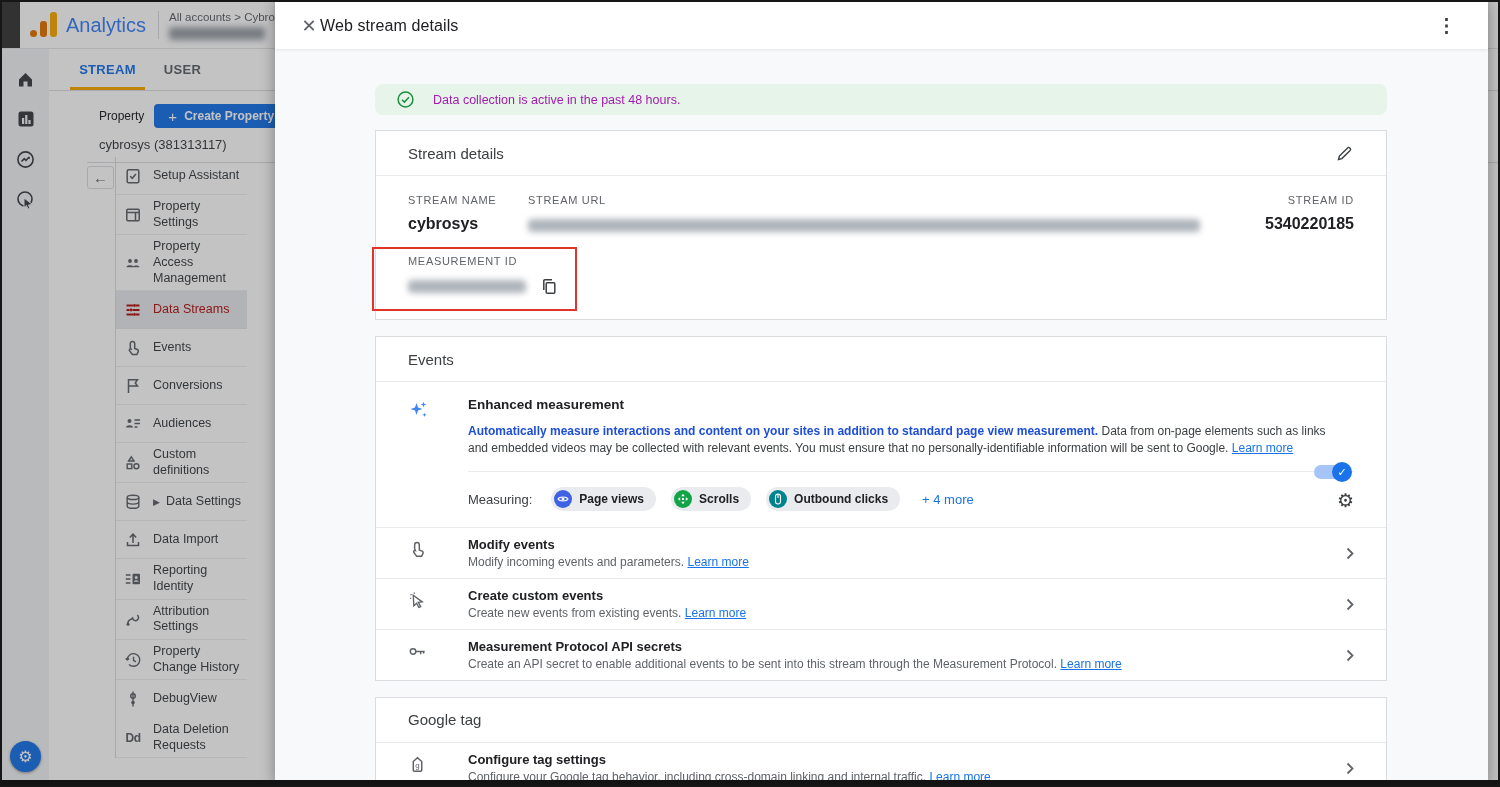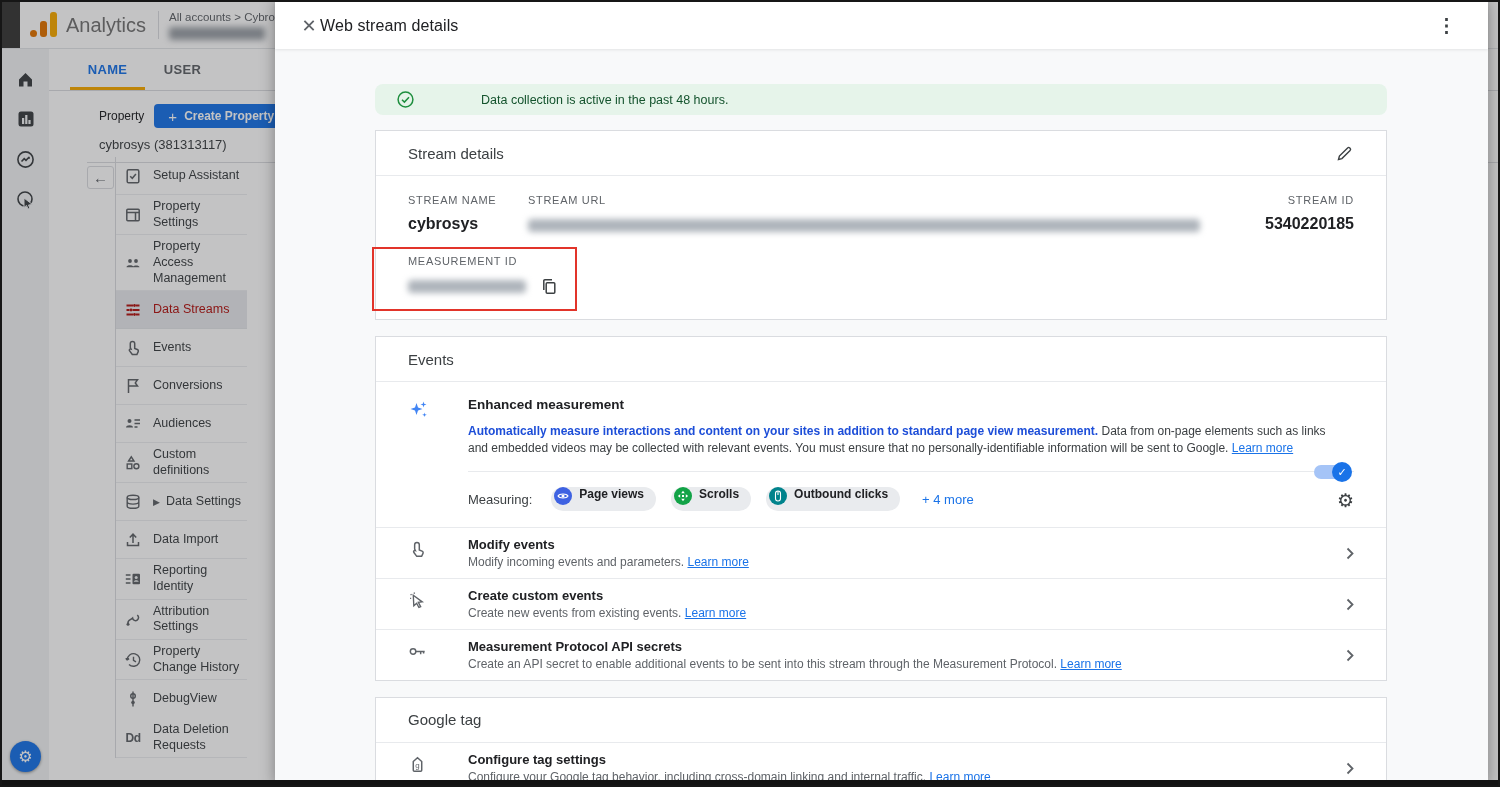--- a/index.html
+++ b/index.html
@@ -9,21 +9,21 @@
   .bottom-edge { position:absolute; left:0; right:0; bottom:0; height:5px; background:#131313; z-index:40; }
   .corner-block { position:absolute; left:0; top:0; width:18px; height:46px; background:#323232; z-index:32; }
 
   
   .topbar { position:absolute; left:0; top:0; right:0; height:47px; background:#fff;
             border-bottom:1px solid #e3e5e8; display:flex; align-items:center; z-index:1; }
   .ga-logo { position:relative; width:28px; height:26px; margin-left:28px; }
   .ga-logo .b1 { position:absolute; left:0; bottom:1px; width:7px; height:7px; border-radius:50%; background:#e37400; }
   .ga-logo .b2 { position:absolute; left:10px; bottom:1px; width:7px; height:16px; border-radius:3px; background:#e37400; }
   .ga-logo .b3 { position:absolute; left:20px; bottom:1px; width:7px; height:25px; border-radius:3px; background:#f9ab00; }
-  .brand { font-size:20px; color:#737373; margin-left:8px; }
+  .brand { font-size:20px; color:#3b82f6; margin-left:8px; }
   .tb-divider { width:1px; height:28px; background:#dadce0; margin-left:12px; }
   .crumb-wrap { margin-left:10px; }
   .crumb { font-size:11.5px; color:#5f6368; }
   .crumb-blur { width:96px; height:13px; margin-top:4px; border-radius:3px; background:#9aa0a6; filter:blur(3px); }
 
   .navrail { position:absolute; left:0; top:47px; bottom:0; width:47px; background:#f1f3f4; z-index:1; }
   .rail-icon { width:47px; height:40px; display:flex; align-items:center; justify-content:center; color:#3c4043; }
   .rail-gear { position:absolute; left:8px; bottom:13px; width:31px; height:31px; border-radius:50%;
                background:#1a73e8; color:#fff; display:flex; align-items:center; justify-content:center;
                font-size:16px; box-shadow:0 1px 3px rgba(0,0,0,.4); }
@@ -62,21 +62,21 @@
   .p-header { height:47px; background:#fff; display:flex; align-items:center; flex:0 0 auto;
               box-shadow:0 1px 3px rgba(0,0,0,.09); position:relative; z-index:2; }
   .close-x { margin-left:23px; font-size:18px; color:#5f6368; width:22px; text-align:center; }
   .p-title { font-size:16px; font-weight:500; color:#202124; letter-spacing:.1px; }
   .kebab { position:absolute; right:32px; top:12px; font-size:19px; color:#3c4043; font-weight:bold; }
   .p-body { flex:1; background:#f8f9fa; position:relative; overflow:hidden; }
   .col { width:1012px; margin-left:100px; }
 
   .banner { margin-top:35px; height:31px; background:#e6f4ea; border-radius:8px; display:flex;
             align-items:center; padding-left:22px; gap:19px; }
-  .banner-text { font-size:12.5px; color:#14532d;margin-left:48px; }
+  .banner-text { font-size:12.5px; color:#a21caf; }
 
   .card { margin-top:15px; background:#fff; border:1px solid #dadce0; border-radius:0; overflow:hidden; }
   .card-head { height:45px; display:flex; align-items:center; justify-content:space-between;
                padding:0 33px 0 32px; border-bottom:1px solid #e8eaed; }
   .card-title { font-size:15px; color:#3c4043; }
 
   .sd-fields { padding:18px 32px 24px 32px; }
   .sd-row { display:flex; }
   .sd-c1 { width:120px; }
   .sd-c2 { flex:1; }
@@ -98,21 +98,21 @@
   .enh-title { font-size:13.5px; font-weight:bold; color:#202124; }
   .enh-desc { margin-top:11px; width:877px; font-size:12px; line-height:1.45; color:#3c4043; }
   .enh-desc b { color:#1d4ed8; }
   .lm { color:#1a73e8; text-decoration:underline; cursor:pointer; }
   .toggle { position:absolute; right:36px; top:83px; width:36px; height:14px; background:#a5c4f7; border-radius:7px; }
   .toggle .knob { position:absolute; right:-2px; top:-3px; width:20px; height:20px; border-radius:50%;
                   background:#1a73e8; color:#fff; font-size:11px; display:flex; align-items:center; justify-content:center; }
   .enh-sub { margin:13px 32px 0 92px; border-top:1px solid #e8eaed; }
   .measuring { position:relative; height:55px; display:flex; align-items:center; padding-left:92px; gap:15px; }
   .meas-label { font-size:13px; color:#3c4043; margin-right:4px; }
-  .chip { height:24px; background:#e9ebee; border-radius:13px; display:flex; 
+  .chip { height:24px; background:#e9ebee; border-radius:13px; display:flex; align-items:center;
           padding:0 12px 0 3px; gap:7px; }
   .chip-circle { width:18px; height:18px; border-radius:50%; display:flex; align-items:center; justify-content:center; }
   .chip-lbl { font-size:12px; font-weight:bold; color:#202124; }
   .more-link { font-size:13px; color:#1a73e8; margin-left:7px; }
   .meas-gear { position:absolute; right:32px; top:17px; font-size:19px; color:#3c4043; }
 
   .ev-row { position:relative; border-top:1px solid #e8eaed; padding:9px 60px 9px 32px; min-height:46px; display:flex; }
   .ev-ic { flex:0 0 28px; padding-top:3px; color:#5f6368; }
   .ev-main { margin-left:32px; }
   .ev-title { font-size:13px; font-weight:bold; color:#202124; }
@@ -166,21 +166,21 @@
             <circle cx="9" cy="9" r="7" fill="none" stroke="#3c4043" stroke-width="1.6"></circle>
             <path d="M8 8 L16.5 14.5 L12.5 15 L14 18.5 L12 19 L10.5 15.5 L8 17.5 Z" fill="#3c4043" stroke="#f1f3f4" stroke-width="1"></path>
           </svg>
       </div>
     </div>
     <div class="rail-gear">⚙</div>
   </div>
 
   <div class="admin-bg">
     <div class="tabrow">
-      <div class="tab active">NAME</div>
+      <div class="tab active">STREAM</div>
       <div class="tab">USER</div>
     </div>
     <div class="prop-row">
       <span class="prop-label">Property</span>
       <button class="create-btn">
         <span class="plus">+</span>
         <span>Create Property</span>
       </button>
     </div>
     <div class="prop-name">cybrosys (381313117)</div>

